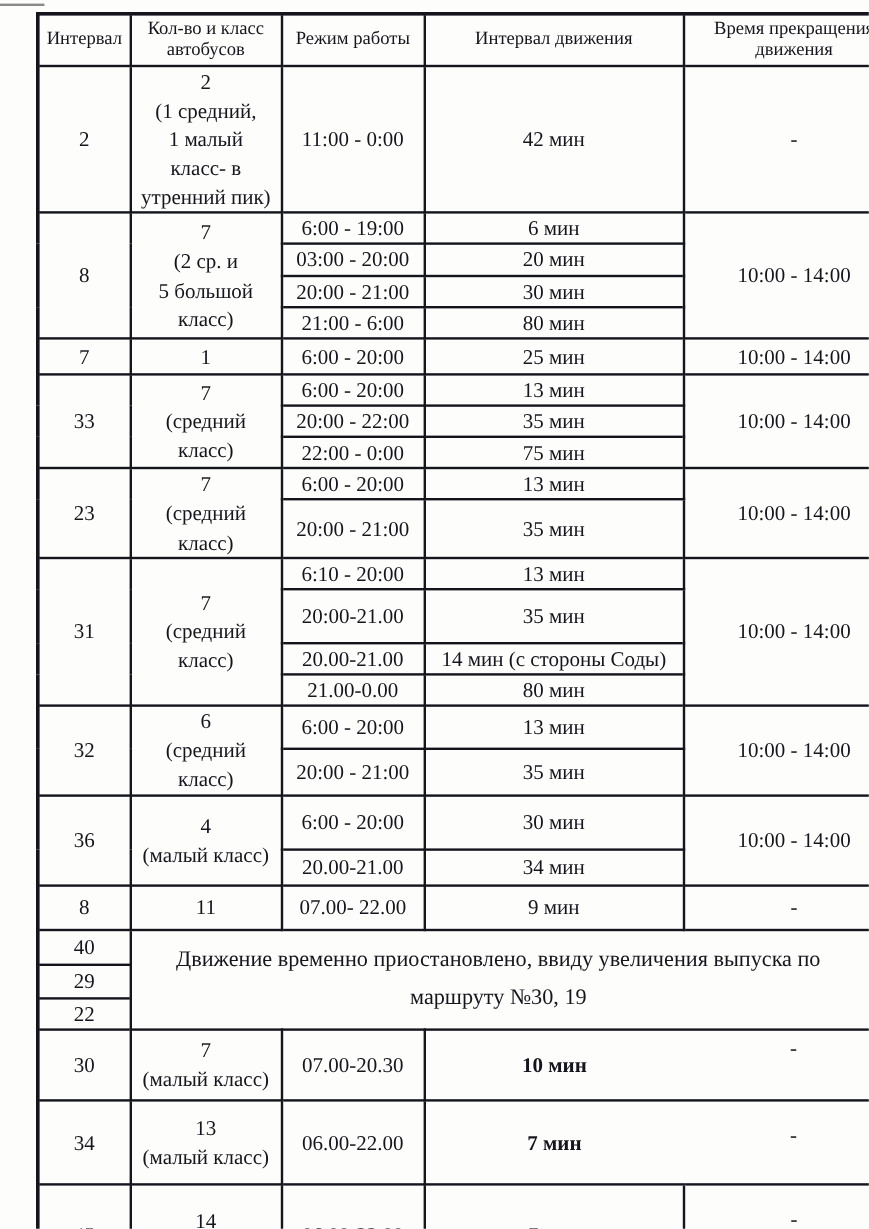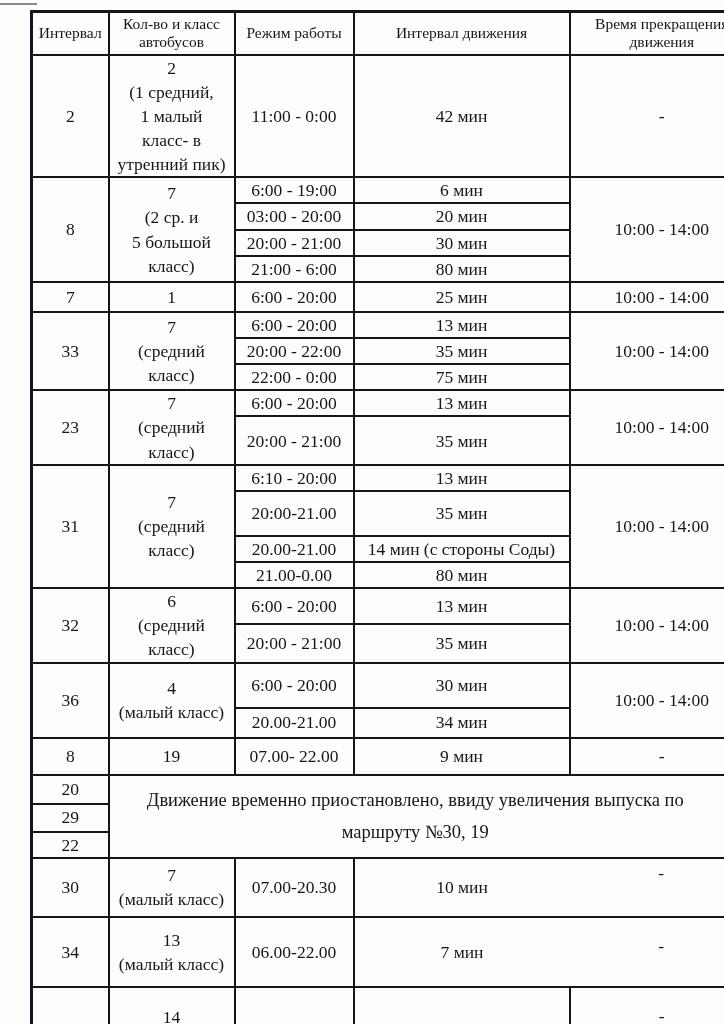--- a/index.html
+++ b/index.html
@@ -32,21 +32,21 @@
     padding:2px 2px;
   }
   .pre{white-space:pre-line;}
   .notice{
     font-size:18.5px;
     line-height:1.75;
     padding:0 38px 0 6px;
   }
   .dash-top{vertical-align:top;padding-top:2px;}
   .dash-top-lg{vertical-align:top;padding-top:16px;}
-  .nobr{border-right:none;}
+  .nobr{border-right:none;font-weight:bold;}
   .nobl{border-left:none;}
 </style>
 </head>
 <body>
 
 <div class="edge-line"></div>
 
 <table class="sched">
   <colgroup>
     <col style="width:77px">
@@ -184,28 +184,28 @@
     <td>30 мин</td>
     <td rowspan="2">10:00 - 14:00</td>
   </tr>
   <tr style="height:30px">
     <td>20.00-21.00</td>
     <td>34 мин</td>
   </tr>
 
   <tr style="height:37px">
     <td>8</td>
-    <td>19</td>
+    <td>11</td>
     <td>07.00- 22.00</td>
     <td>9 мин</td>
     <td>-</td>
   </tr>
 
   <tr style="height:29px">
-    <td>20</td>
+    <td>40</td>
     <td colspan="4" rowspan="3" class="notice">Движение временно приостановлено, ввиду увеличения выпуска по маршруту №30, 19</td>
   </tr>
   <tr style="height:28px">
     <td>29</td>
   </tr>
   <tr style="height:26px">
     <td>22</td>
   </tr>
 
   <tr style="height:59px">

